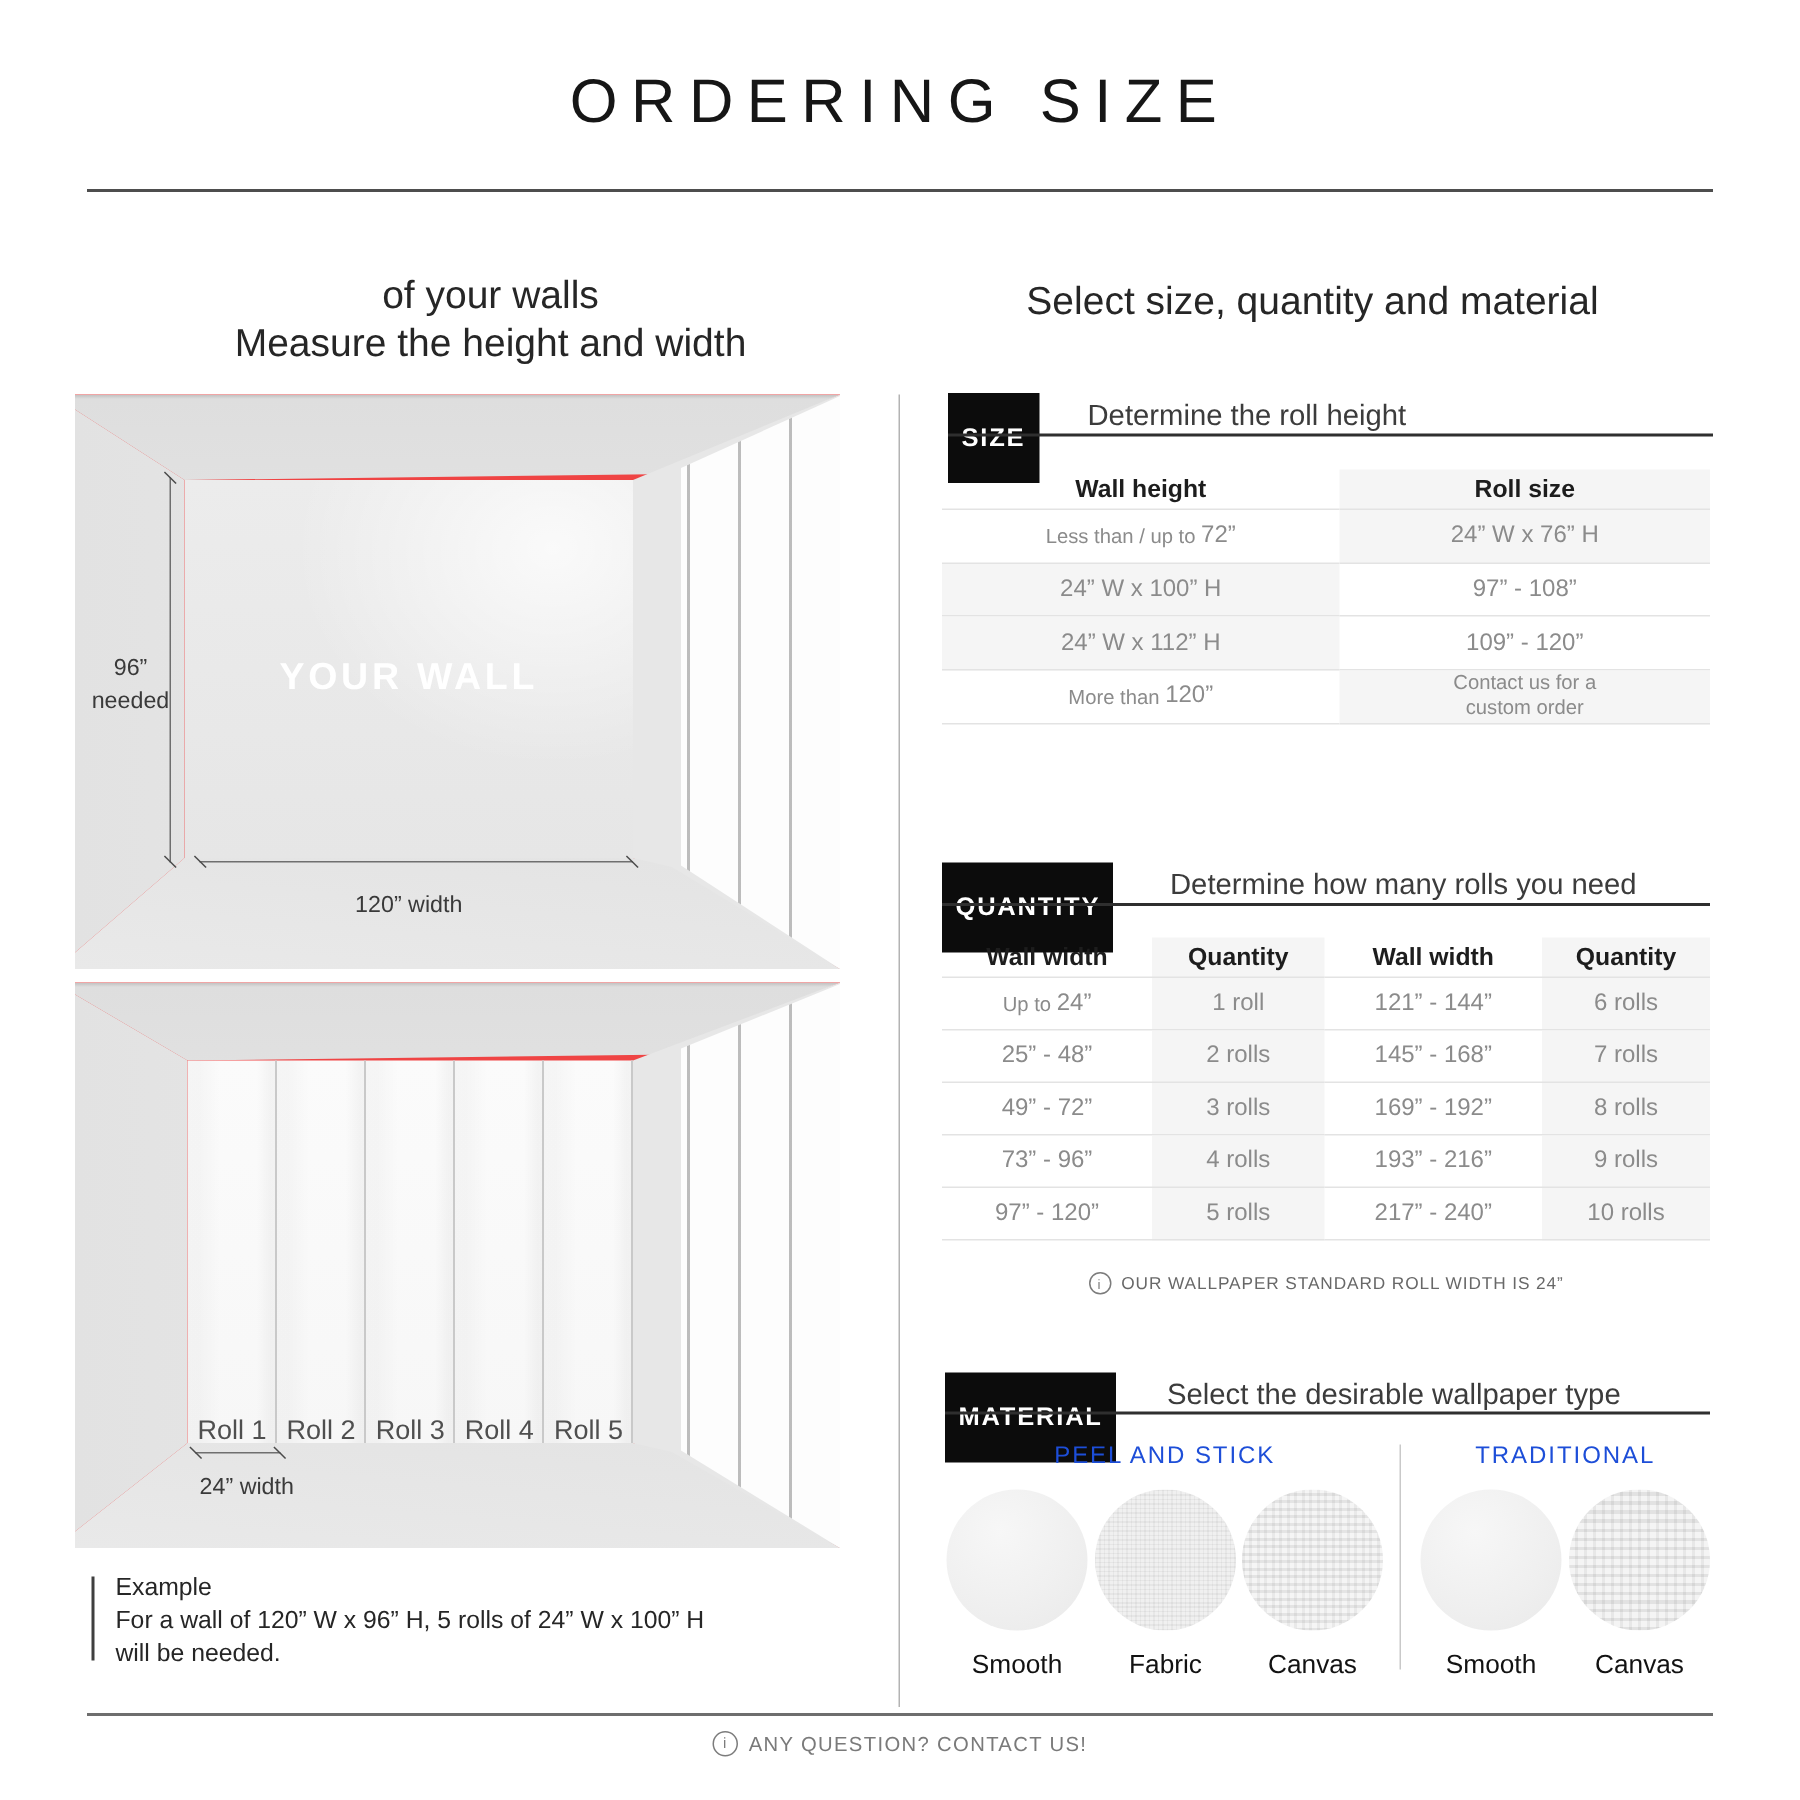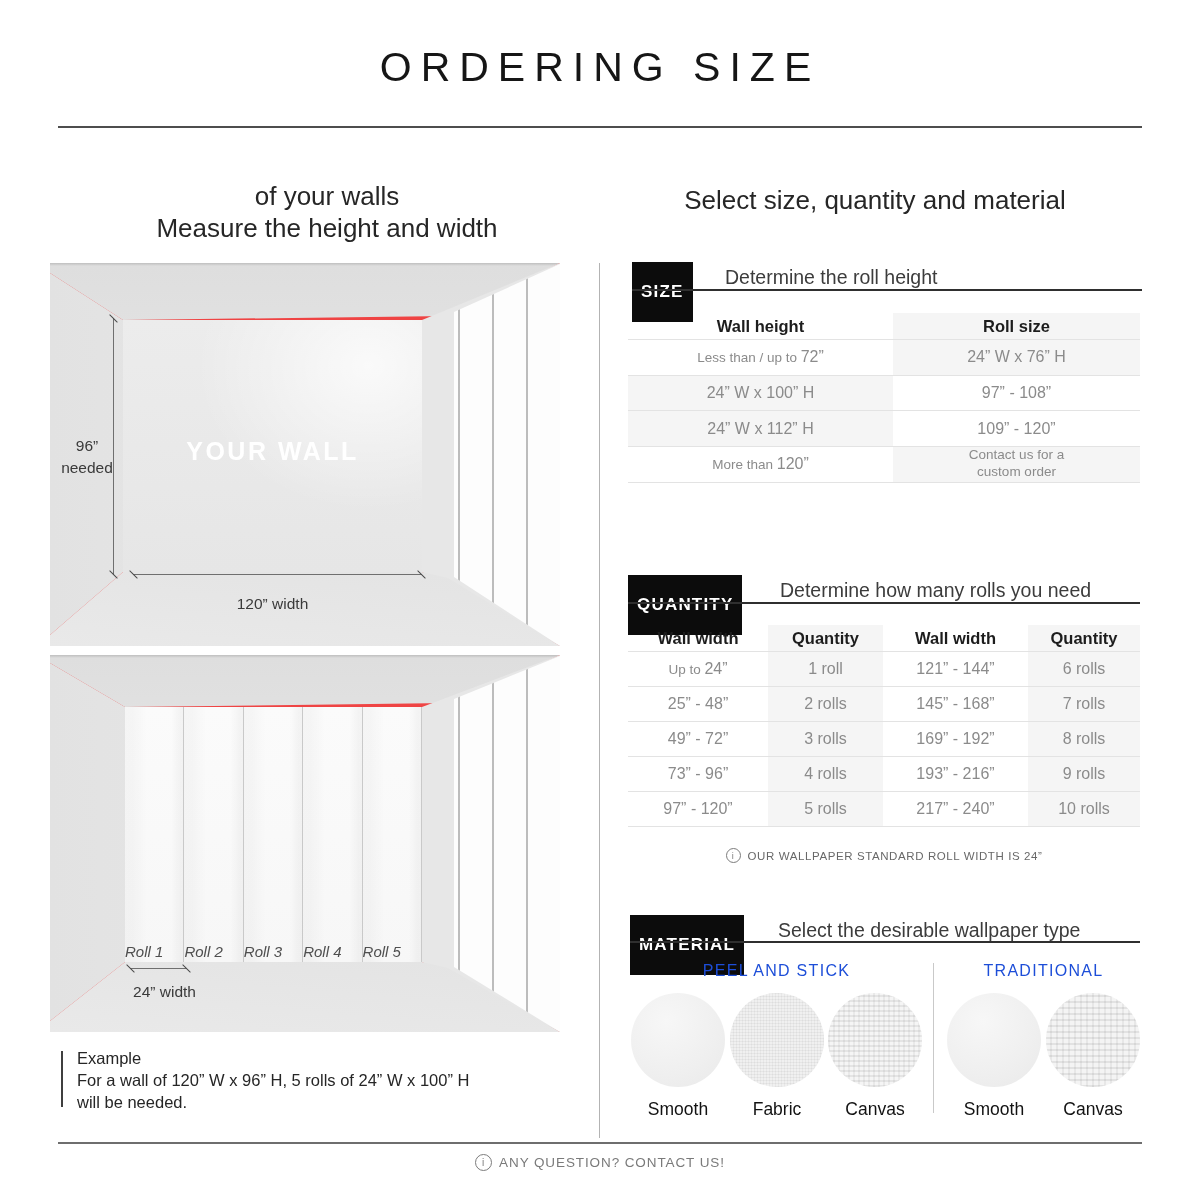--- a/index.html
+++ b/index.html
@@ -50,22 +50,22 @@
     background:repeating-linear-gradient(90deg,rgba(185,185,185,0.95) 0 2px,rgba(255,255,255,0) 2px 34px),
                linear-gradient(90deg,#dcdcdc 0 7px,#fdfdfd 7px 100%);
     clip-path:polygon(404px 44px,510px 1px,510px 377px,404px 312px);}
   .floor2{position:absolute;inset:0;
     background:radial-gradient(60% 100% at 82% 0%,rgba(255,255,255,0.85),rgba(255,255,255,0) 60%),
                linear-gradient(185deg,#efefef,#e2e2e2 65%,#e9e9e9);
     clip-path:polygon(0px 366px,75px 307px,372px 307px,398px 313px,510px 377px,0px 377px);}
 
   .wall-label{position:absolute;left:73px;top:174px;width:299px;text-align:center;
     color:#ffffff;font-weight:700;font-size:25px;letter-spacing:2.5px;}
-  .roll-label{position:absolute;top:236px;height:20px;width:59.4px;
-    color:#4f4f4f;font-size:15px;font-style:italic;}
+  .roll-label{position:absolute;top:236px;height:20px;width:59.4px;text-align:center;
+    color:#4f4f4f;font-size:18px;}
 
   .dim-v{position:absolute;left:63px;top:55px;width:1px;height:257px;background:#6f6f6f;}
   .dim-h{position:absolute;height:1px;background:#6f6f6f;}
   .tick{position:absolute;width:11px;height:1px;background:#4a4a4a;transform:rotate(45deg);}
   .dim-label{position:absolute;text-align:center;color:#3a3a3a;font-size:15.5px;line-height:1.45;}
 
   
   .example-bar{position:absolute;left:61px;top:1051px;width:2px;height:56px;background:#3f3f3f;}
   .example-text{position:absolute;left:77px;top:1047px;width:470px;font-size:16.5px;
     line-height:1.34;color:#262626;}

